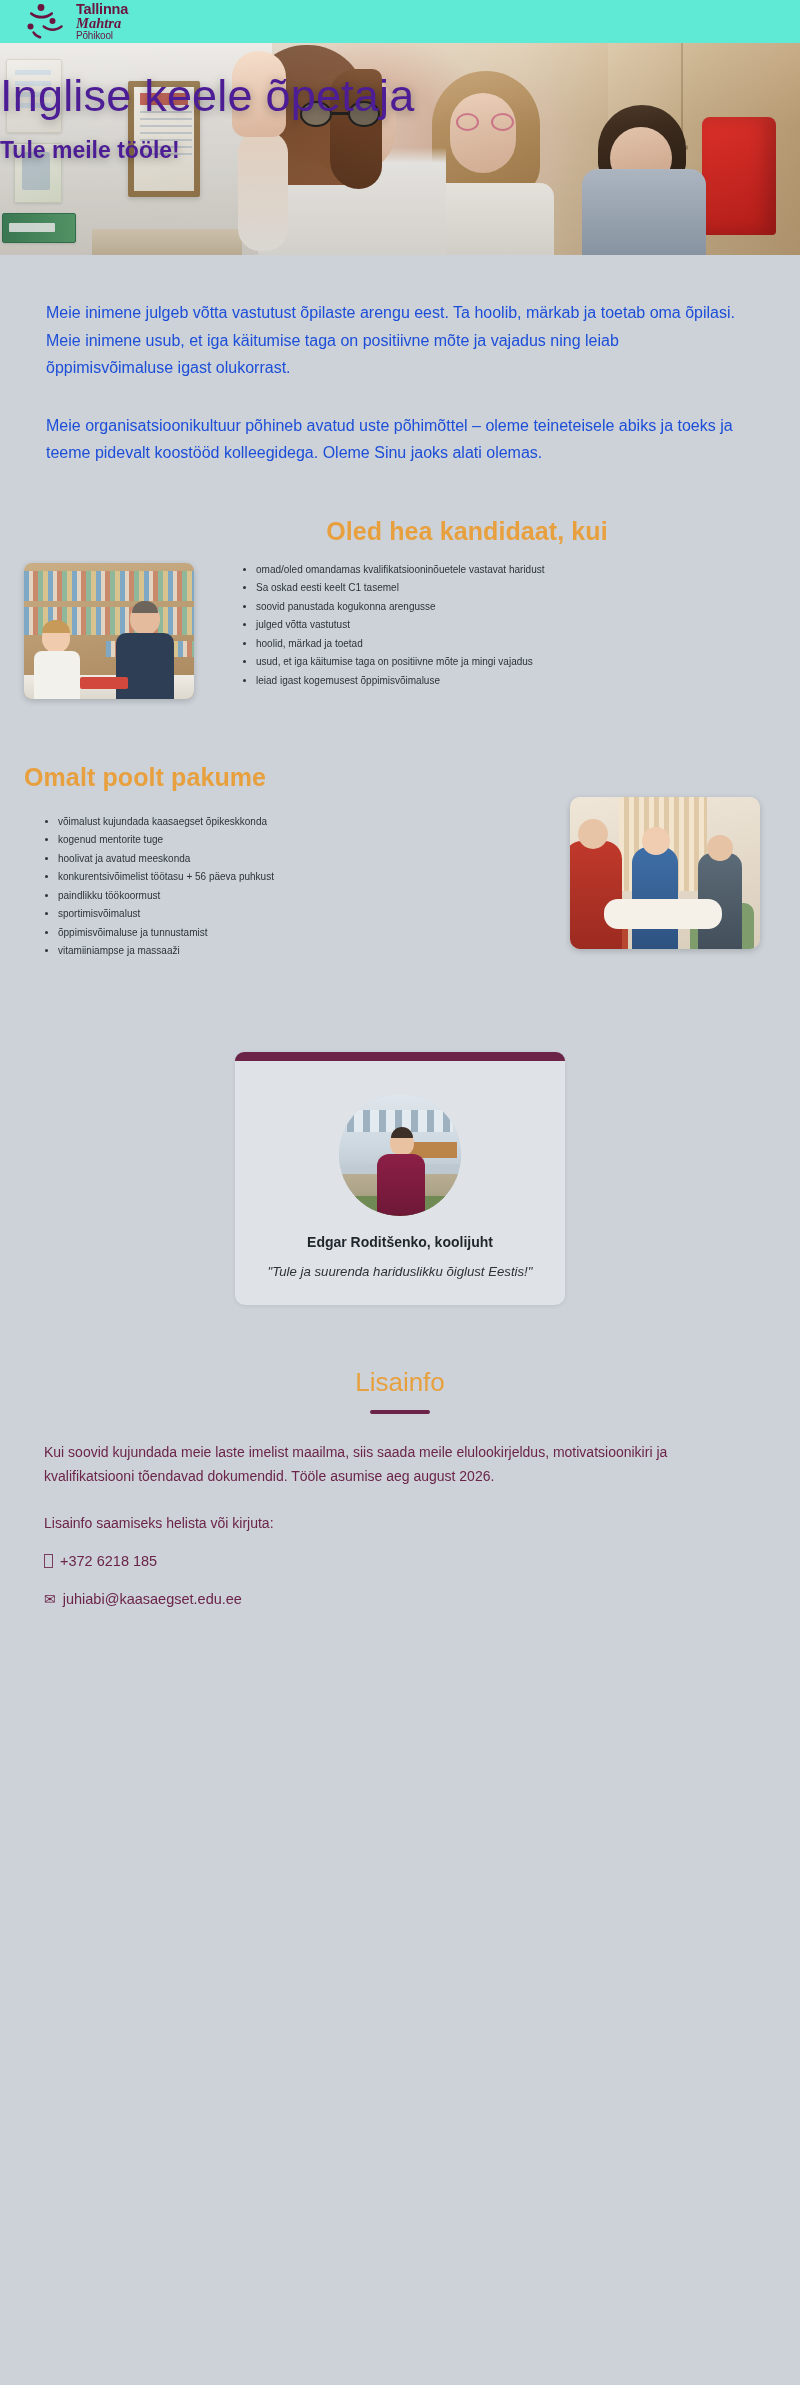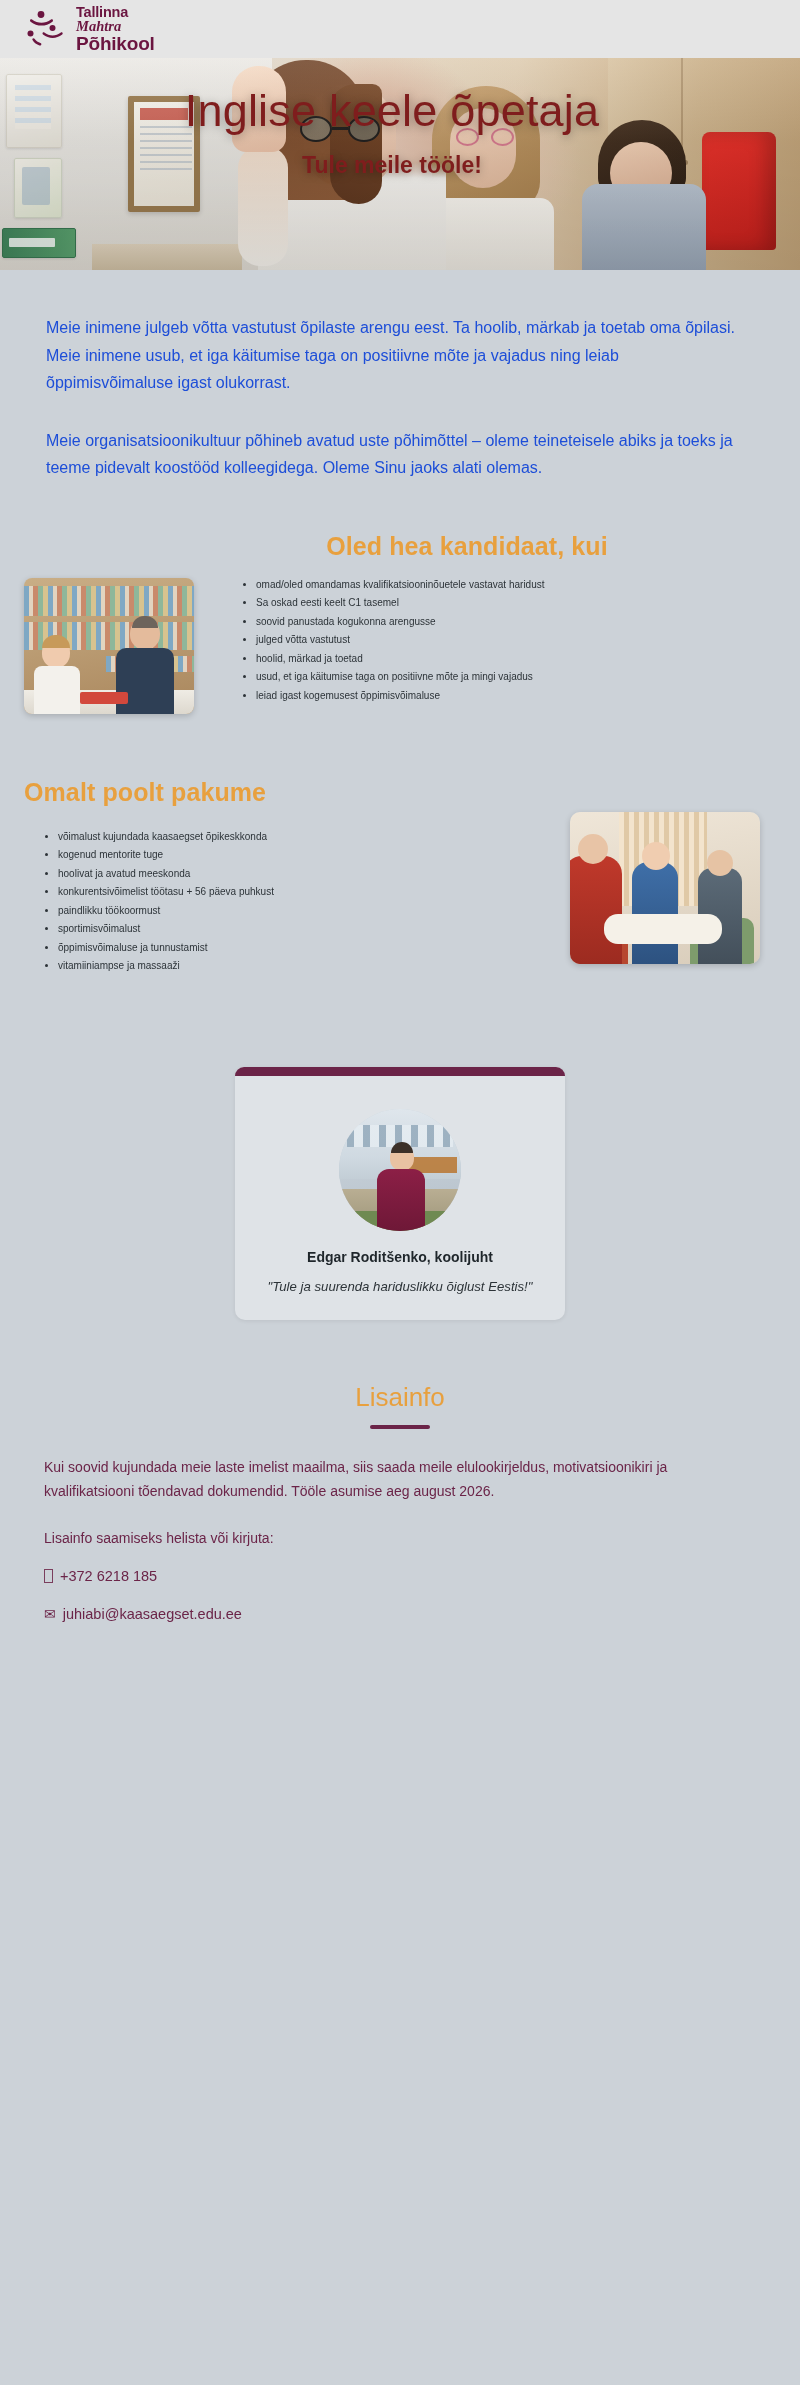--- a/index.html
+++ b/index.html
@@ -5,34 +5,34 @@
   * { box-sizing: border-box; margin: 0; padding: 0; }
   html, body {
     width: 800px;
     background: #ccd2d8;
     font-family: "Liberation Sans", sans-serif;
   }
   .page { width: 800px; position: relative; overflow: hidden; }
 
   
   .header {
-    height: 58px;
-    background: #e5e5e5;
+    height: 43px;
+    background: #5eead4;
     display: flex;
     padding-left: 24px;
   }
   .logo { display: flex; align-items: center; gap: 10px; }
   .logo-mark { width: 42px; height: 40px; flex: 0 0 42px; }
   .logo-text {
     color: #6b1540;
     line-height: 1.02;
   }
   .logo-l1 { font-size: 14.5px; font-weight: bold; letter-spacing: -0.2px; }
   .logo-l2 { font-size: 14.5px; font-style: italic; font-family: "Liberation Serif", serif; font-weight: bold; }
-  .logo-l3 { font-size: 19px; font-weight: bold; letter-spacing: -0.2px; }
+  .logo-l3 { font-size: 10px; font-weight: normal; letter-spacing: -0.2px; }
 
   
   .hero {
     position: relative;
     height: 212px;
     overflow: hidden;
     background: #b9a996;
   }
   .hero-photo { position: absolute; inset: 0; }
   .hero-bg-base {
@@ -136,21 +136,21 @@
   .kid3-face { position:absolute; left:28px; top:22px; width:62px; height:62px; border-radius:31px;
     background: linear-gradient(165deg,#f0d0b6,#d9ae92); }
   .kid3-body { position:absolute; left:0; bottom:0; width:124px; height:86px;
     background: linear-gradient(180deg,#b9c3cf,#97a4b4); border-radius:16px 16px 0 0; }
   .hero-scrim {
     position: absolute; inset: 0;
     background: linear-gradient(180deg, rgba(255,255,255,.10) 0%, rgba(0,0,0,.06) 40%, rgba(0,0,0,.10) 100%);
   }
   .hero-text {
     position: absolute; left: 0; right: 16px; top: 28px;
-    text-align: center; color: #7f1d1d;
+    text-align: left; color: #4c1d95;
   }
   .hero-title {
     font-size: 45px; font-weight: normal; letter-spacing: .2px;
     text-shadow: 0 2px 10px rgba(0,0,0,.35);
     line-height: 1.1;
   }
   .hero-sub {
     margin-top: 16px; font-size: 23px; font-weight: bold;
     text-shadow: 0 2px 8px rgba(0,0,0,.35);
   }

